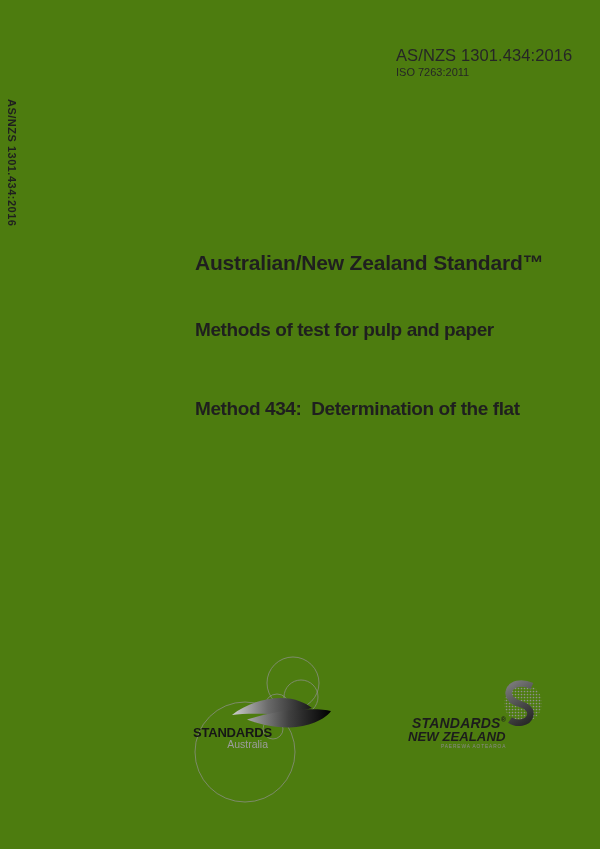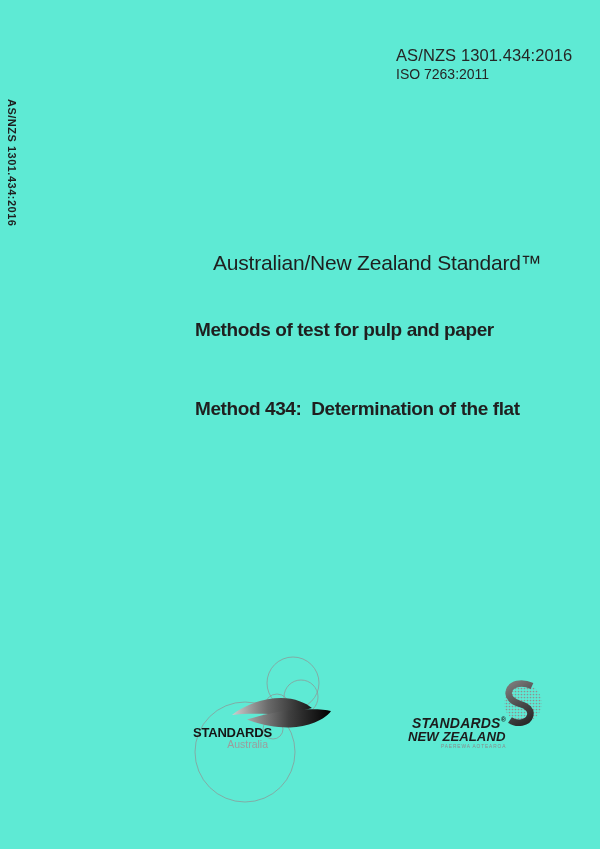--- a/index.html
+++ b/index.html
@@ -3,60 +3,60 @@
 <meta charset="utf-8">
 <style>
   * { margin: 0; padding: 0; box-sizing: border-box; }
   html, body { background: #ffffff; }
   body { font-family: "Liberation Sans", "DejaVu Sans", sans-serif; color: #1f1f1f; }
 
   .page {
     position: relative;
     width: 600px;
     height: 849px;
-    background: #5eead4;
+    background: #4d7c0f;
     overflow: hidden;
   }
 
   
   .header-ref {
     position: absolute;
     left: 396px;
     top: 46px;
   }
   .ref-line1 {
     font-size: 16.5px;
     line-height: 1.1;
     letter-spacing: 0.1px;
     color: #262626;
   }
   .ref-line2 {
-    font-size: 14px;
+    font-size: 11px;
     margin-top: 2px;
     color: #262626;
   }
 
   
   .spine {
     position: absolute;
     left: 6px;
     top: 99px;
     writing-mode: vertical-rl;
     font-size: 11px;
     font-weight: 700;
     letter-spacing: 0.5px;
     color: #1f1f1f;
   }
 
   .title {
     position: absolute;
-    left: 213px;
+    left: 195px;
     top: 251px;
     font-size: 21px;
-    font-weight: 400;
+    font-weight: 700;
     letter-spacing: -0.2px;
     line-height: 1.1;
     color: #1f1f1f;
     white-space: pre;
   }
 
   .series-title {
     position: absolute;
     left: 195px;
     top: 319px;

